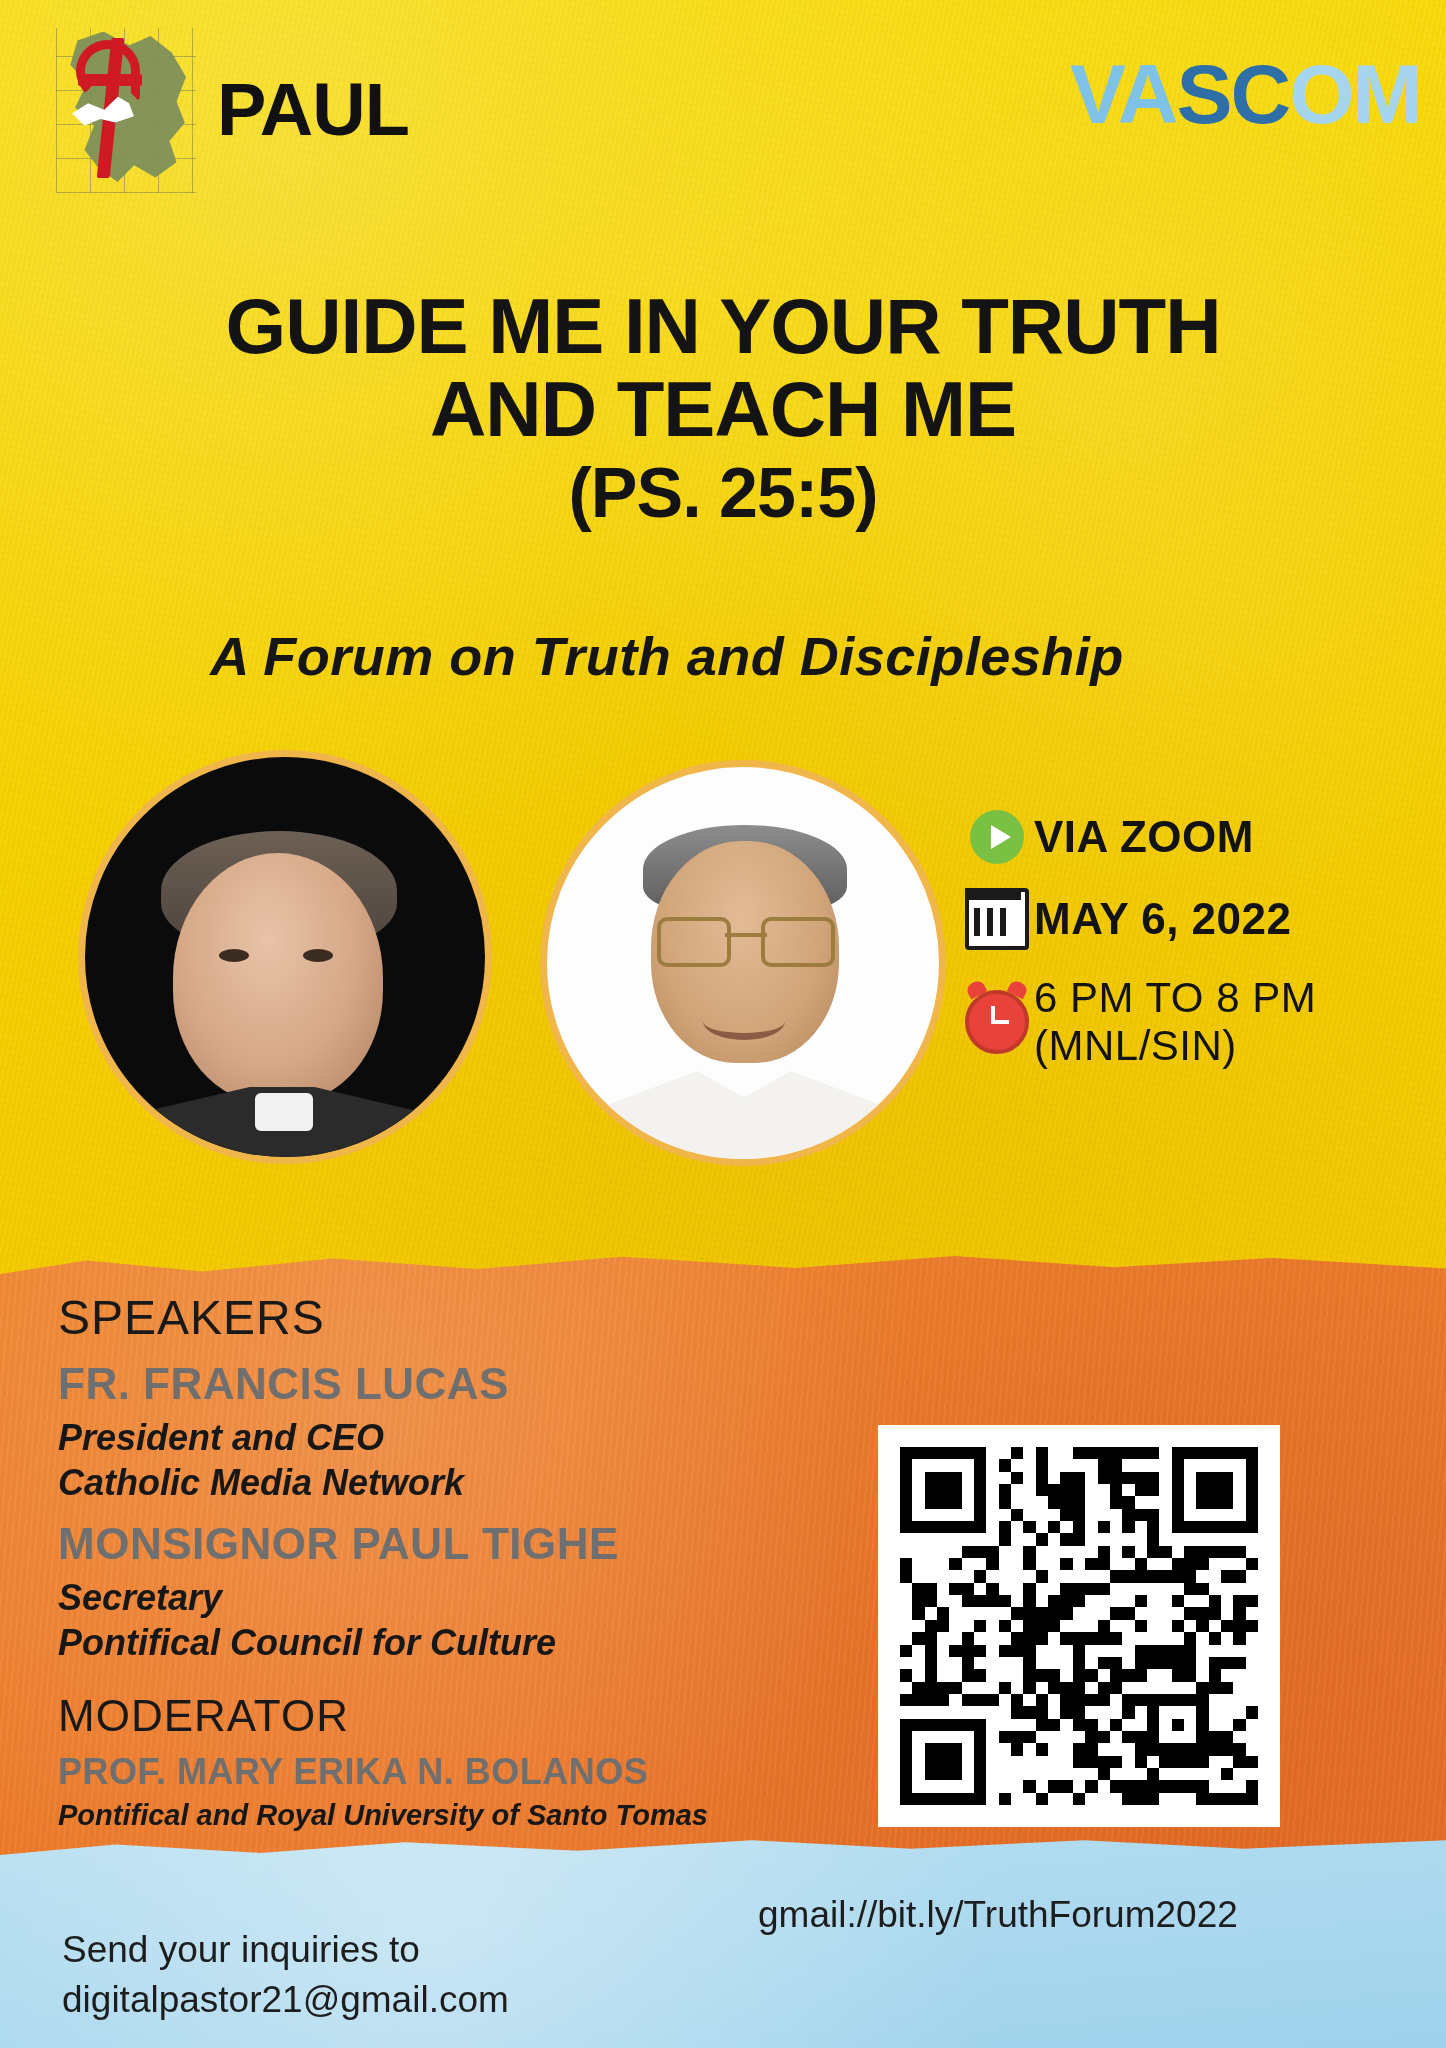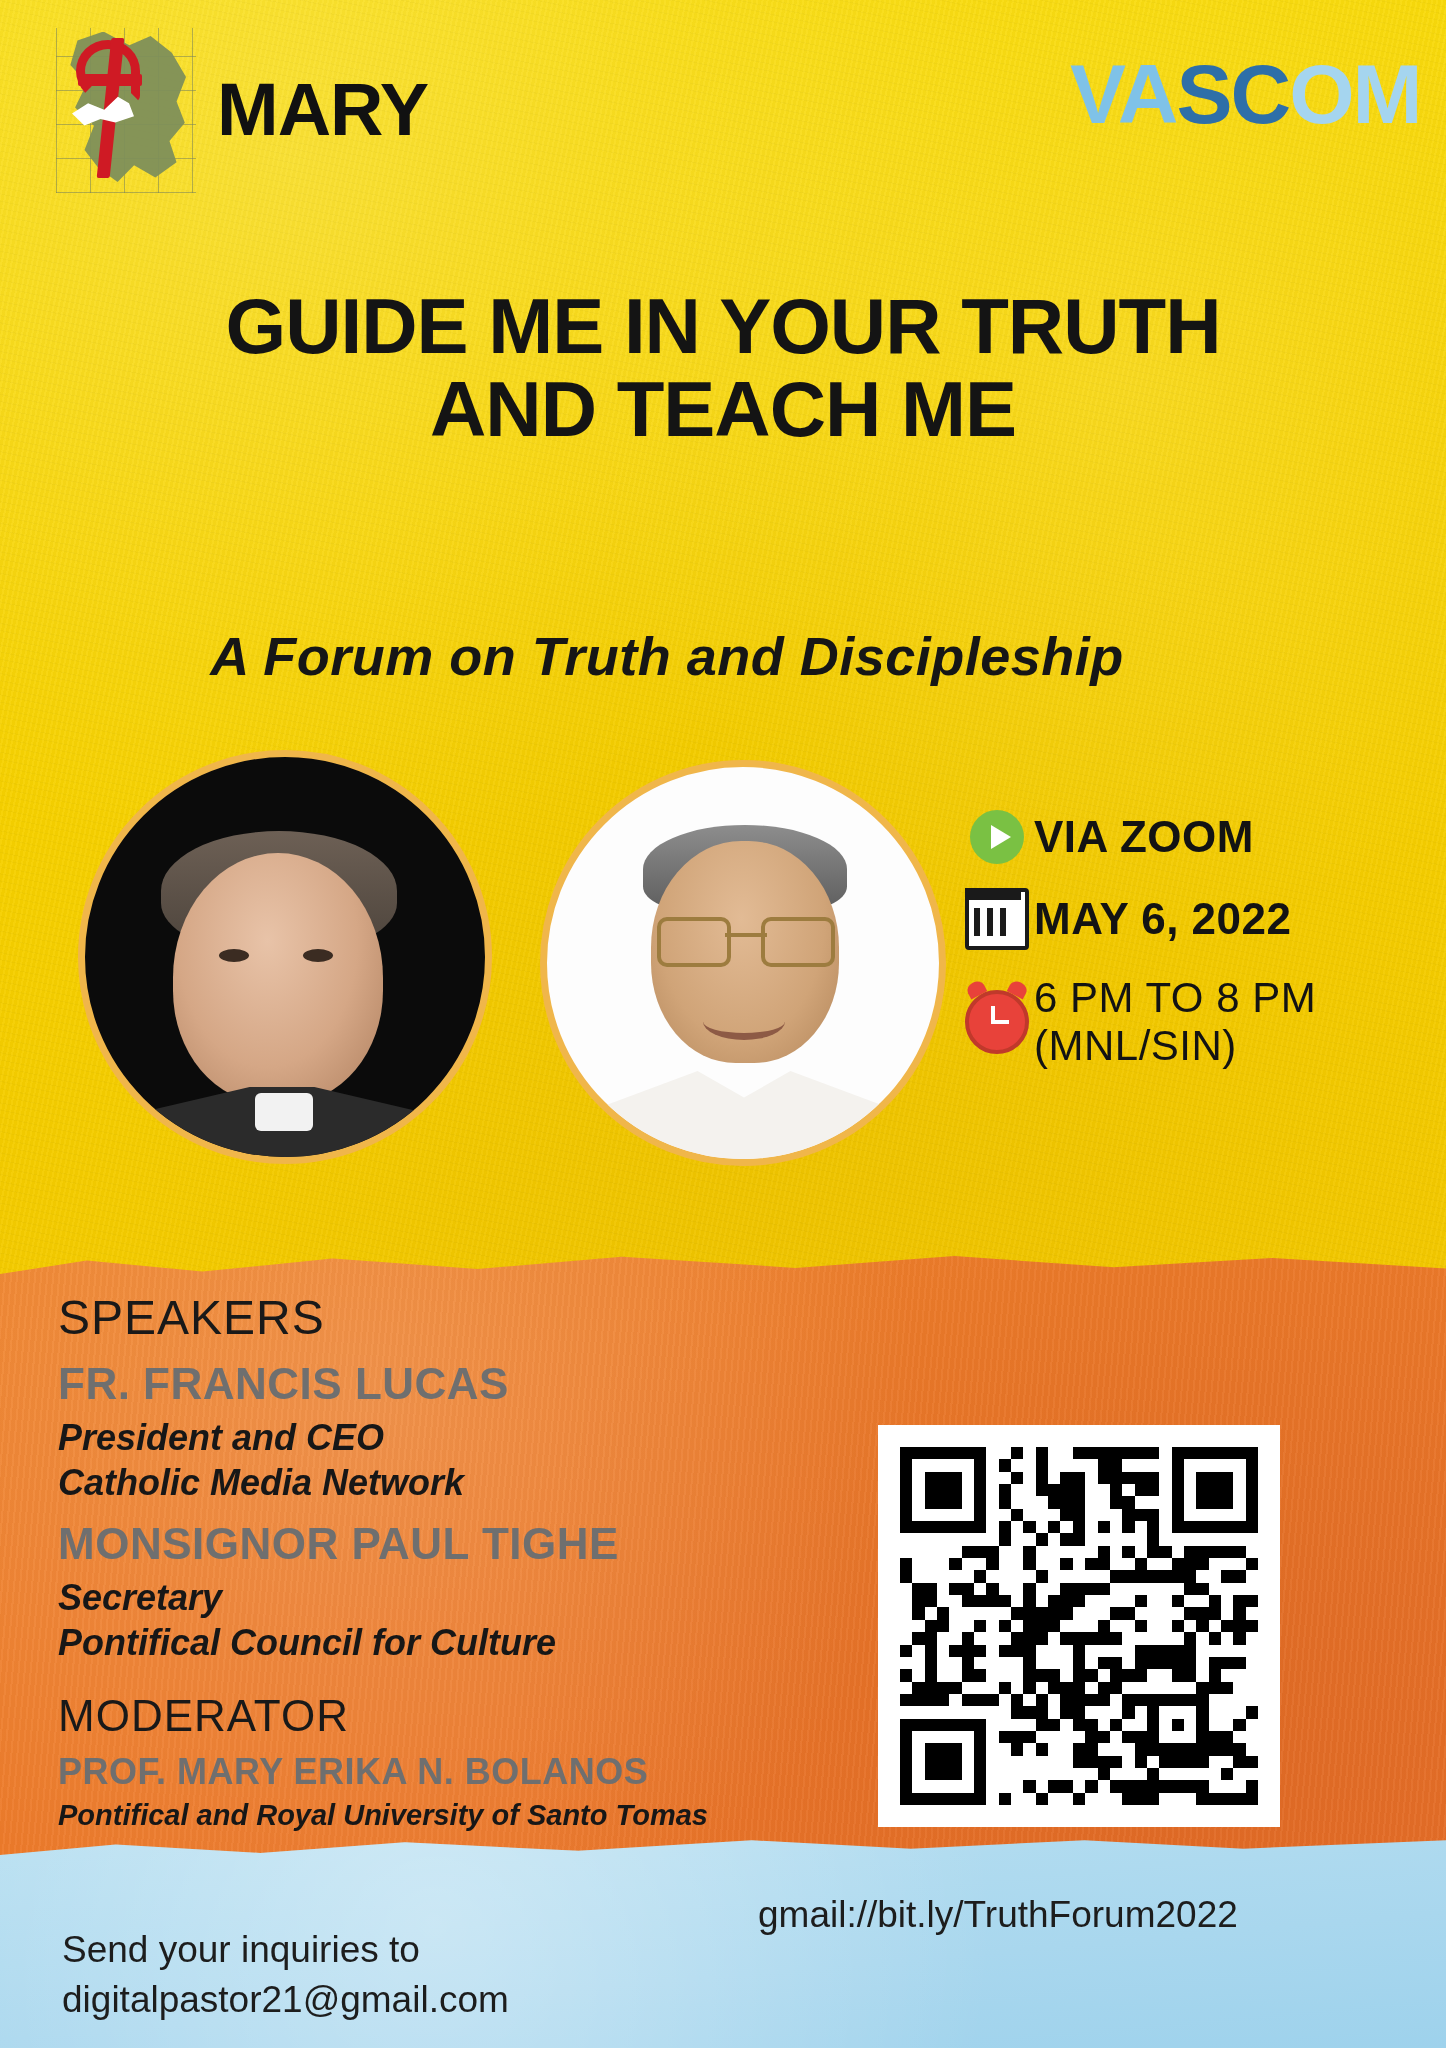--- a/index.html
+++ b/index.html
@@ -508,30 +508,31 @@
     <div class="fabc-map">
       <div class="grid-lines"></div>
       <div class="map-shape"></div>
       <div class="fabc-cross">
         <div class="swirl"></div>
         <div class="v-bar"></div>
         <div class="h-bar"></div>
       </div>
       <div class="fabc-dove"></div>
     </div>
-    <div class="fabc-text">MARY</div>
+    <div class="fabc-text">PAUL</div>
   </div>
 
   <div class="vascom-logo">
     <span>VA</span><span class="bold-mid">SC</span><span class="light">OM</span>
   </div>
 
   <div class="headline">
     <span class="l1">GUIDE ME IN YOUR TRUTH</span>
     <span class="l2">AND TEACH ME</span>
+    <span class="l3">(PS. 25:5)</span>
   </div>
   <div class="subhead">A Forum on Truth and Discipleship</div>
 
   <div class="portrait portrait-1">
     <div class="hair"></div>
     <div class="face"></div>
     <div class="eye-l"></div>
     <div class="eye-r"></div>
     <div class="collar"></div>
     <div class="collar-white"></div>

